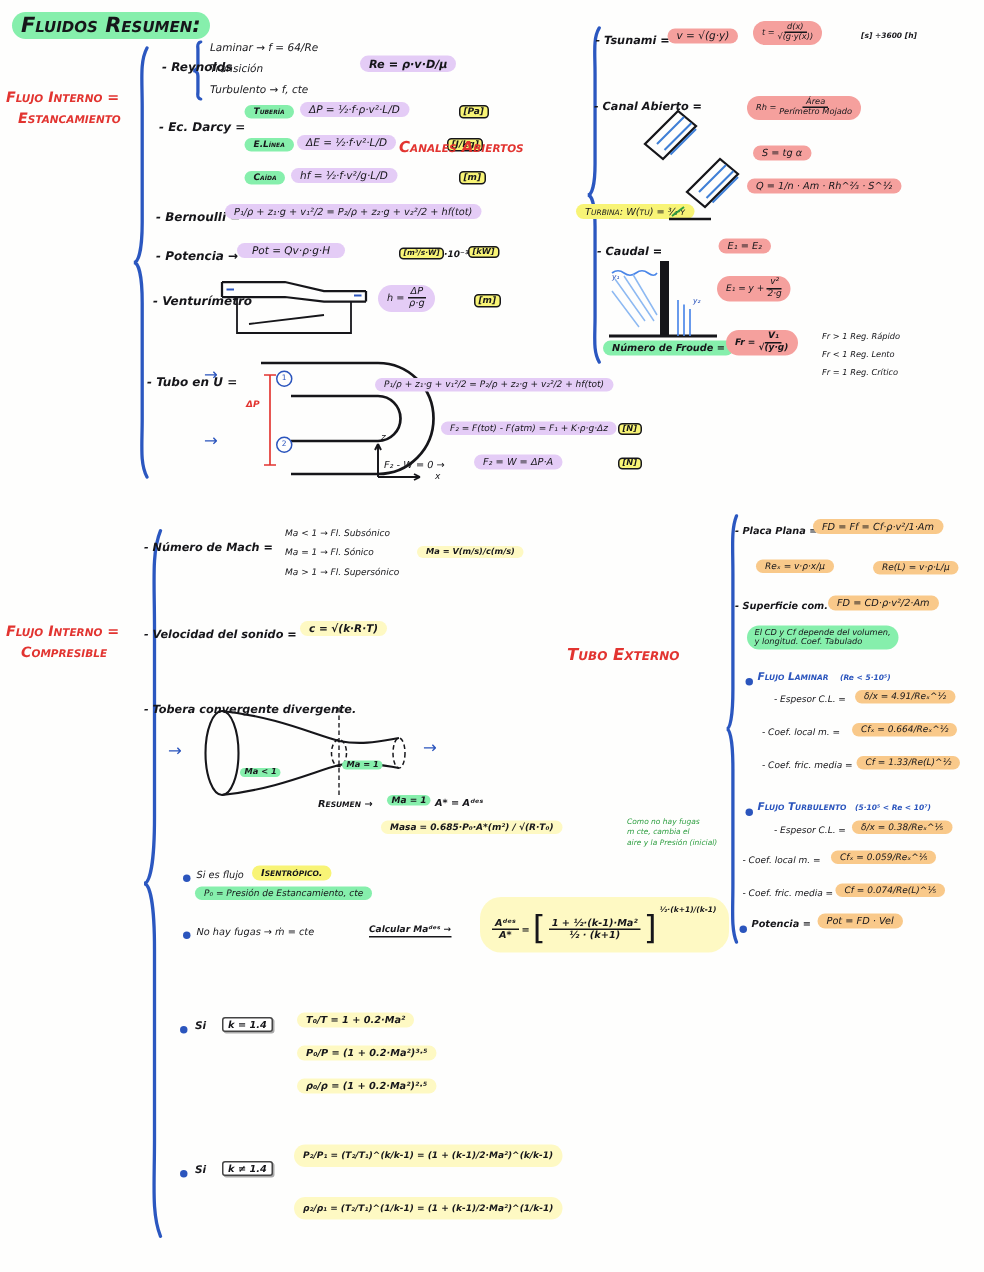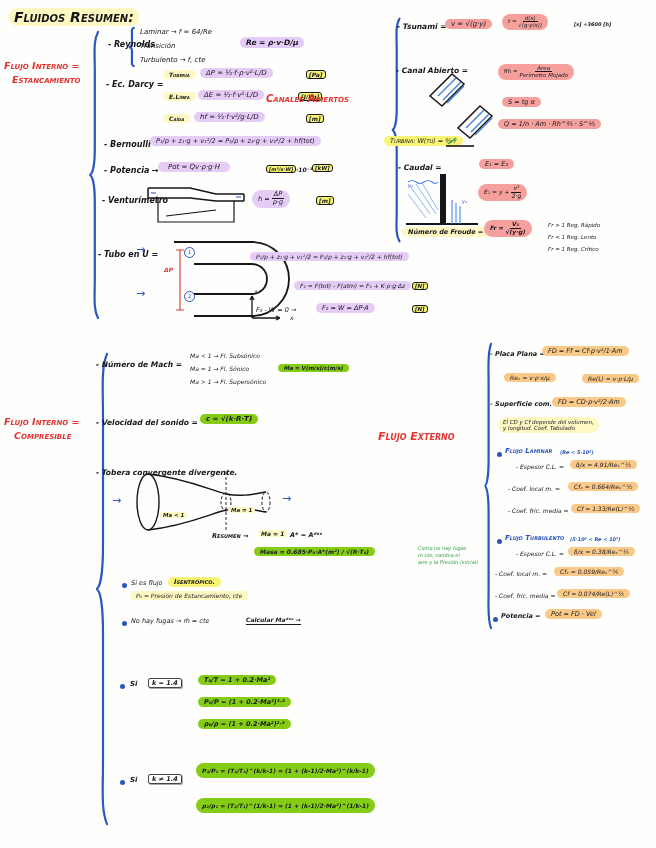--- a/index.html
+++ b/index.html
@@ -1,24 +1,24 @@
 <!DOCTYPE html>
 <html><head>
 <meta charset="utf-8">
 <style>
   html,body{margin:0;padding:0;background:#e8e8e8}
   .page{position:relative;width:656px;height:848px;background:#fefefd;overflow:hidden;
         font-family:"DejaVu Sans",sans-serif;font-style:italic;color:#16161a}
   .abs{position:absolute;white-space:nowrap}
   .hl{border-radius:9px;padding:1px 6px;display:inline-block}
-  .green{background:#fef9c3}
+  .green{background:#86efac}
   .purple{background:#e4ccf6}
   .yellow{background:#f8f476}
   .pink{background:#f5a09d}
-  .cyan{background:#84cc16}
+  .cyan{background:#fef9c3}
   .orange{background:#f9c98a}
   .red{color:#e23430;font-weight:700;font-variant:small-caps}
   .blue{color:#2b55bd}
   .greent{color:#2e9e41}
   .caps{font-variant:small-caps}
   .b{font-weight:700}
   .f5{font-size:5px}.f55{font-size:5.5px}.f6{font-size:6px}.f65{font-size:6.5px}
   .f7{font-size:7px}.f75{font-size:7.5px}.f8{font-size:8px}.f10{font-size:9.5px}
   .f105{font-size:10px}.f11{font-size:11px}.f14{font-size:14px}
   .unit{background:#f8f476;border:1px solid #16161a;border-radius:3px;padding:0 2px;font-weight:700}
@@ -240,35 +240,51 @@
   <div class="abs f5 greent" style="left:418px;top:559px">aire y la Presión (inicial)</div>
 
   <div class="dot" style="left:122px;top:583px"></div>
   <div class="abs f65" style="left:131px;top:579px">Si es flujo</div>
   <div class="abs hl yellow f65 b caps" style="left:168px;top:577px">Isentrópico.</div>
   <div class="abs hl green f6" style="left:130px;top:591px">P₀ = Presión de Estancamiento, cte</div>
 
   <div class="dot" style="left:122px;top:621px"></div>
   <div class="abs f65" style="left:131px;top:617px">No hay fugas → ṁ = cte</div>
   <div class="abs f6 underl b" style="left:246px;top:616px">Calcular Maᵈᵉˢ →</div>
+  <div class="abs hl cyan" style="left:320px;top:598px;padding:4px 8px;border-radius:14px">
+    <span class="bigfrac f65 b">
+      <span class="frac">
+          <span class="ftop">Aᵈᵉˢ</span>
+          <span>A*</span>
+        </span>
+      <span>=</span>
+      <span class="brk">[</span>
+      <span class="frac">
+          <span class="ftop">1 + ½·(k-1)·Ma²</span>
+          <span>½ · (k+1)</span>
+        </span>
+      <span class="brk">]</span>
+      <span class="sup">½·(k+1)/(k-1)</span>
+    </span>
+  </div>
 
   <div class="dot" style="left:120px;top:684px"></div>
   <div class="abs f7 b" style="left:130px;top:680px">Si</div>
   <div class="abs kbox f65" style="left:148px;top:678px">k = 1.4</div>
   <div class="abs hl cyan f65 b" style="left:198px;top:675px">T₀/T = 1 + 0.2·Ma²</div>
   <div class="abs hl cyan f65 b" style="left:198px;top:697px">P₀/P = (1 + 0.2·Ma²)³·⁵</div>
   <div class="abs hl cyan f65 b" style="left:198px;top:719px">ρ₀/ρ = (1 + 0.2·Ma²)²·⁵</div>
 
   <div class="dot" style="left:120px;top:780px"></div>
   <div class="abs f7 b" style="left:130px;top:776px">Si</div>
   <div class="abs kbox f65" style="left:148px;top:774px">k ≠ 1.4</div>
   <div class="abs hl cyan f6 b" style="left:196px;top:763px;padding:4px 6px;border-radius:12px">P₂/P₁ = (T₂/T₁)^(k/k-1) = (1 + (k-1)/2·Ma²)^(k/k-1)</div>
   <div class="abs hl cyan f6 b" style="left:196px;top:798px;padding:4px 6px;border-radius:12px">ρ₂/ρ₁ = (T₂/T₁)^(1/k-1) = (1 + (k-1)/2·Ma²)^(1/k-1)</div>
 
-  <div class="abs red f11" style="left:378px;top:430px">Flujo Externo</div>
+  <div class="abs red f11" style="left:378px;top:430px">Tubo Externo</div>
 
   <div class="abs f65 b" style="left:490px;top:350px">- Placa Plana =</div>
   <div class="abs hl orange f65" style="left:542px;top:346px">FD = Ff = Cf·ρ·v²/1·Am</div>
   <div class="abs hl orange f6" style="left:504px;top:373px">Reₓ = v·ρ·x/μ</div>
   <div class="abs hl orange f6" style="left:582px;top:374px">Re(L) = v·ρ·L/μ</div>
   <div class="abs f65 b" style="left:490px;top:400px">- Superficie com. =</div>
   <div class="abs hl orange f65" style="left:552px;top:397px">FD = CD·ρ·v²/2·Am</div>
   <div class="abs hl green" style="left:498px;top:417px;padding:2px 5px">
     <div class="f55">El CD y Cf depende del volumen,</div>
     <div class="f55">y longitud. Coef. Tabulado</div>

